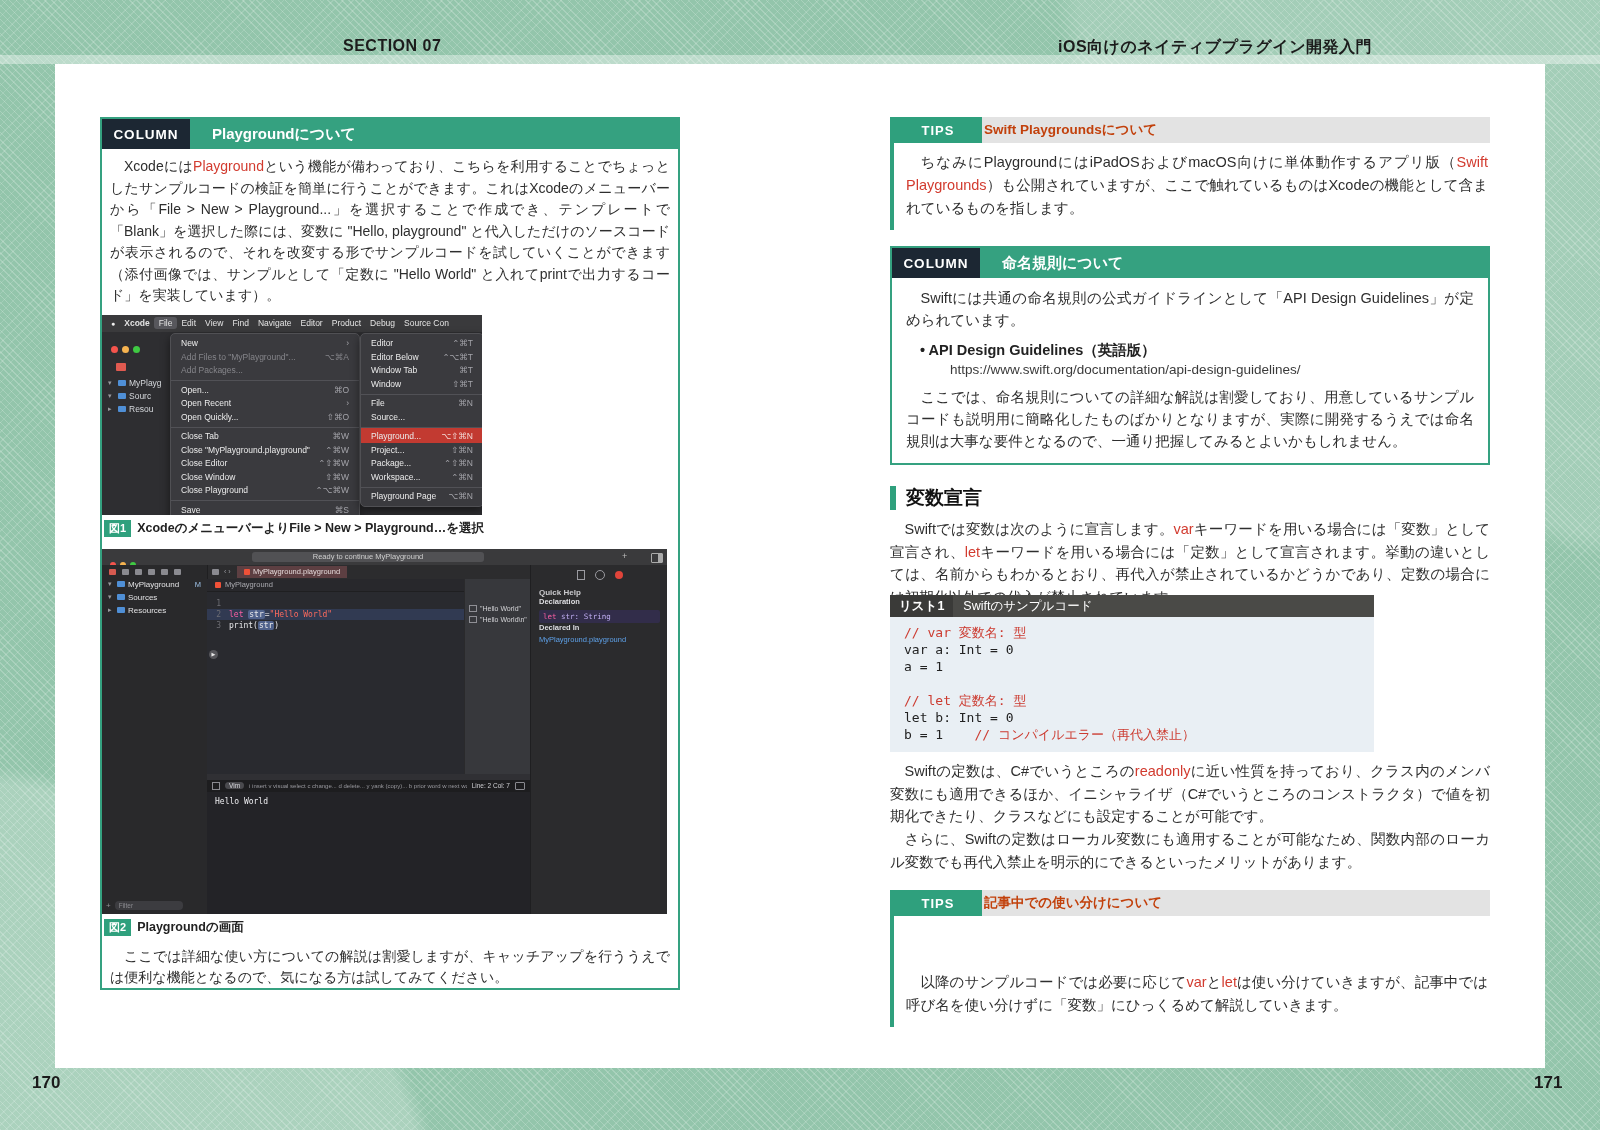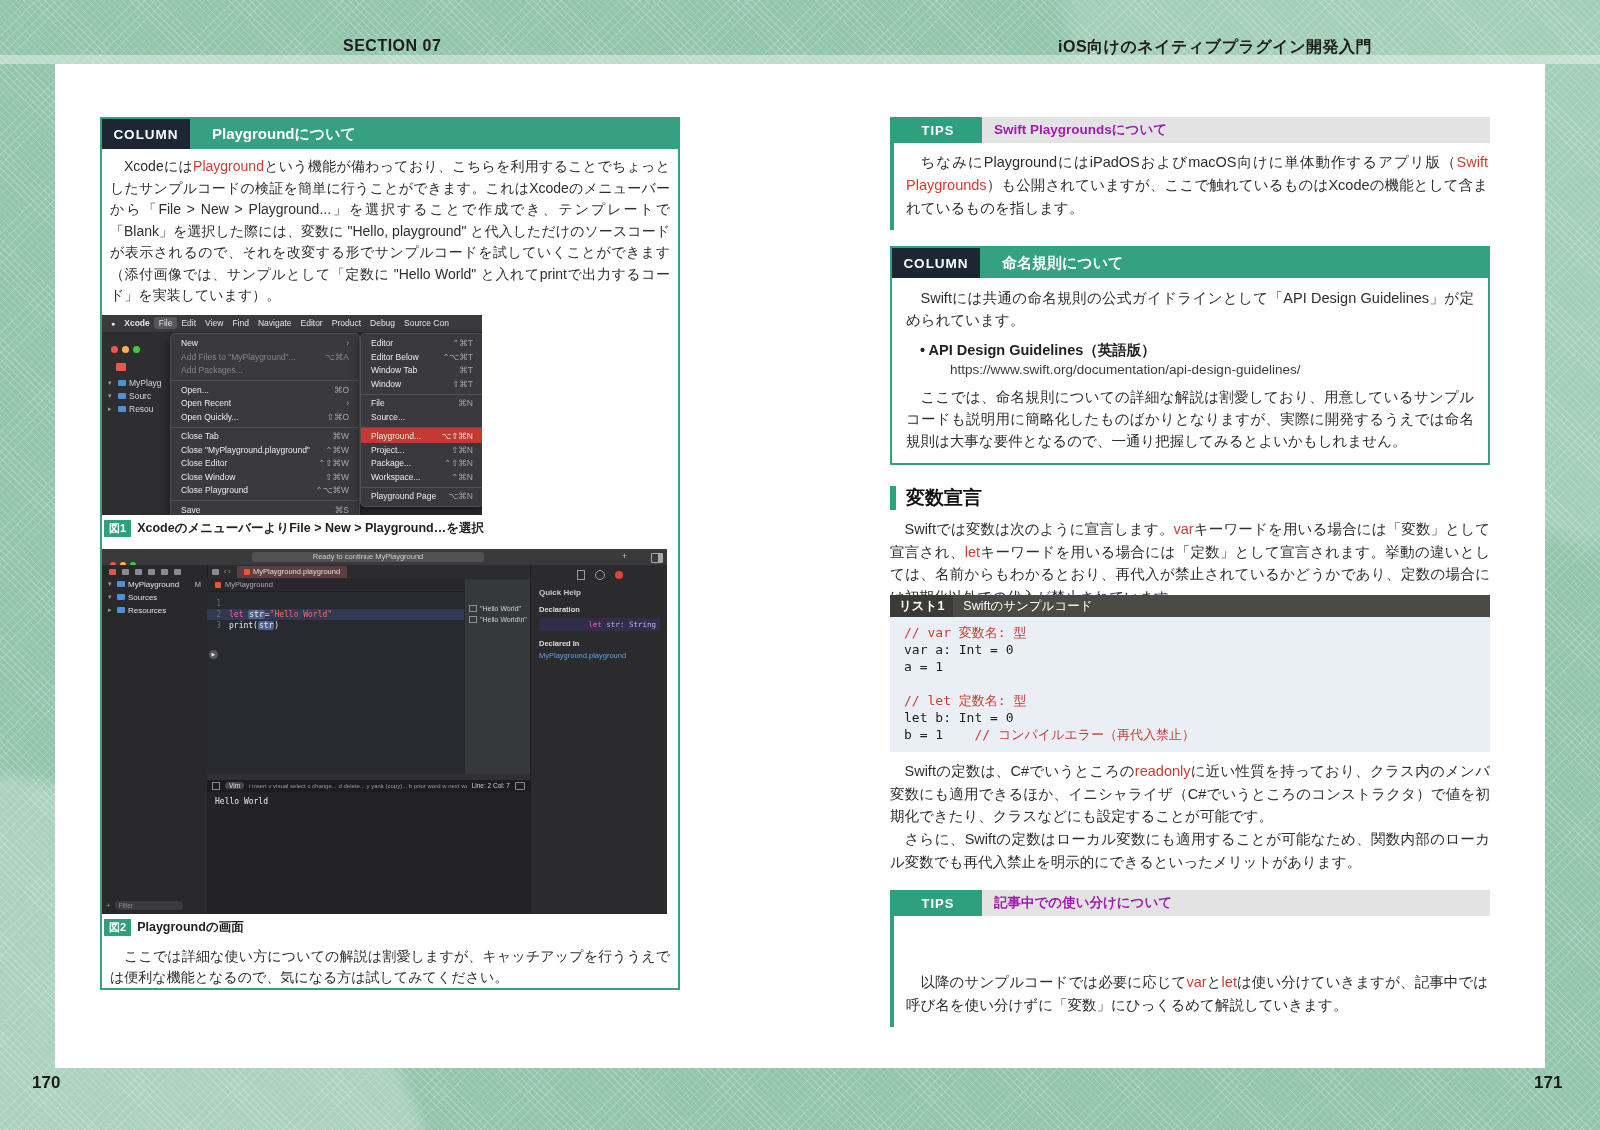--- a/index.html
+++ b/index.html
@@ -28,22 +28,22 @@
   .colhead{display:flex;height:30px;background:#35a180;align-items:stretch;}
   .coltag{background:#1c2733;color:#fff;font-weight:bold;font-size:13.5px;letter-spacing:1px;
           display:flex;align-items:center;justify-content:center;width:88px;flex:none;}
   .coltitle{color:#fff;font-weight:bold;font-size:15px;display:flex;align-items:center;padding-left:22px;}
 
   
   .tipsbox{border-left:4px solid #2fa07d;box-sizing:border-box;}
   .tipshead{display:flex;height:26px;align-items:stretch;}
   .tipstag{background:#2fa07d;color:#fff;font-weight:bold;font-size:13px;letter-spacing:1px;
            display:flex;align-items:center;justify-content:center;width:88px;flex:none;}
-  .tipstitle{background:#e3e3e3;color:#a21caf;font-weight:bold;font-size:13.5px;flex:1;
-             display:flex;align-items:center;padding-left:12px;}
+  .tipstitle{background:#e3e3e3;color:#c2410c;font-weight:bold;font-size:13.5px;flex:1;
+             display:flex;align-items:center;padding-left:2px;}
   .tipsbody{padding:8px 2px 10px 12px;}
 
   
   .sechead{display:flex;align-items:center;}
   .secbar{width:6px;height:24px;background:#2fa07d;margin-right:10px;}
   .sectitle{font-size:19px;font-weight:bold;color:#111;}
 
   
   .listing{box-sizing:border-box;}
   .listhead{height:22px;background:#4a4a47;display:flex;align-items:center;font-size:12.5px;color:#fff;}
@@ -123,23 +123,23 @@
            color:#e8e8e8;font-size:5px;display:flex;align-items:center;justify-content:center;}
   .x2-results{position:absolute;left:362px;top:30px;width:66px;height:195px;background:#37383c;border-left:1px solid #2a2a2c;}
   .res-row{display:flex;align-items:center;gap:3px;height:11px;padding-left:4px;font-size:7px;color:#d3d3d6;white-space:nowrap;overflow:hidden;}
   .res-ic{width:6px;height:5px;border:1px solid #8f8f95;flex:none;}
   .x2-inspector{position:absolute;left:428px;top:16px;width:137px;height:349px;background:#2b2b2d;border-left:1px solid #1f1f21;}
   .x2-insicons{display:flex;gap:10px;justify-content:center;padding-top:5px;align-items:center;}
   .ins-doc{width:6px;height:8px;border:1px solid #9a9aa0;}
   .ins-clock{width:8px;height:8px;border:1px solid #9a9aa0;border-radius:50%;}
   .ins-rec{width:8px;height:8px;border-radius:50%;background:#e0443a;}
   .x2-instext{padding:8px 8px 0 8px;font-size:8px;color:#c9c9cd;}
-  .x2-inslabel{font-weight:bold;color:#dedee2;margin-top:8px;font-size:7.5px;}
+  .x2-inslabel{font-weight:bold;color:#dedee2;font-size:7.5px;}
   .x2-declbox{margin-top:4px;background:#322d4a;border-radius:2px;padding:2px 4px;
-              font-family:"DejaVu Sans Mono","Liberation Mono",monospace;font-size:7.5px;color:#c0aef2;text-align:right;}
+              font-family:"DejaVu Sans Mono","Liberation Mono",monospace;font-size:7.5px;color:#c0aef2;}
   .x2-link{color:#5ea1e8;margin-top:3px;font-size:7.5px;}
   .x2-gap{position:absolute;left:105px;top:225px;width:323px;height:6px;background:#303034;}
   .x2-vimbar{position:absolute;left:105px;top:231px;width:323px;height:12px;background:#1d1d1f;display:flex;
              align-items:center;gap:5px;padding:0 5px;box-sizing:border-box;white-space:nowrap;overflow:hidden;}
   .vim-check{width:6px;height:6px;border:1px solid #8a8a90;flex:none;}
   .vim-pill{background:#4a4a4e;border-radius:4px;font-size:6.5px;color:#d8d8dc;padding:0 4px;flex:none;}
   .vim-hints{font-size:6px;color:#98989e;overflow:hidden;flex:1;}
   .vim-pos{font-size:6.5px;color:#cfcfd3;flex:none;}
   .vim-kb{width:8px;height:6px;border:1px solid #8a8a90;border-radius:1px;flex:none;}
   .x2-console{position:absolute;left:105px;top:243px;width:323px;height:122px;background:#232327;
@@ -483,21 +483,21 @@
   </div>
 </div>
 
 <div class="abs sechead" style="left:890px;top:485px;">
   <span class="secbar"></span>
   <span class="sectitle">変数宣言</span>
 </div>
 
 <p class="abs para" style="left:890px;top:518px;width:600px;font-size:14.5px;line-height:22.5px;"><span>Swiftでは変数は次のように宣言します。</span><span class="rtext">var</span><span>キーワードを用いる場合には「変数」として宣言され、</span><span class="rtext">let</span><span>キーワードを用いる場合には「定数」として宣言されます。挙動の違いとしては、名前からもわかるとおり、再代入が禁止されているかどうかであり、定数の場合には初期化以外での代入が禁止されています。</span></p>
 
-<div class="abs listing" style="left:890px;top:595px;width:600px;">
+<div class="abs listing" style="left:890px;top:595px;width:484px;">
   <div class="listhead">
     <span class="listtag">リスト1</span>
     <span class="listtitle">Swiftのサンプルコード</span>
   </div>
   <div class="listbody">
 
       <div class="code-line red"><span>// var 変数名: 型</span><span class="red"></span></div>
 
       <div class="code-line"><span>var a: Int = 0</span><span class="red"></span></div>
 

